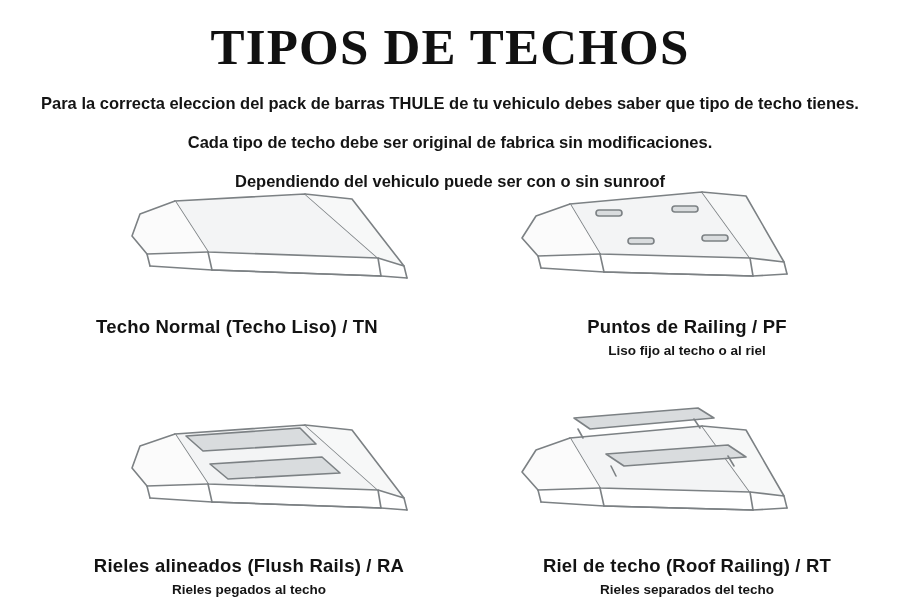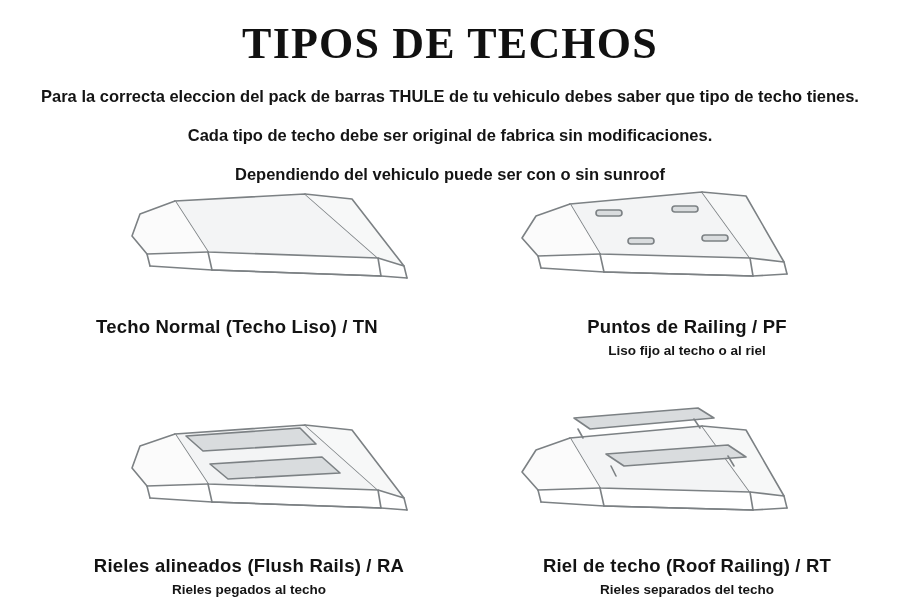--- a/index.html
+++ b/index.html
@@ -17,21 +17,21 @@
   }
   .page {
     width: 900px;
     height: 600px;
     position: relative;
     box-sizing: border-box;
     padding: 0;
   }
   .title {
     text-align: center;
-    font-size: 44px;
+    font-size: 51px;
     font-weight: bold;
     letter-spacing: 1.2px;
     margin: 18px 0 6px 0;
     color: #111;
     font-family: "Liberation Serif", serif;
   }
   .subtitle-block {
     text-align: center;
     margin: 0 auto;
     width: 860px;

